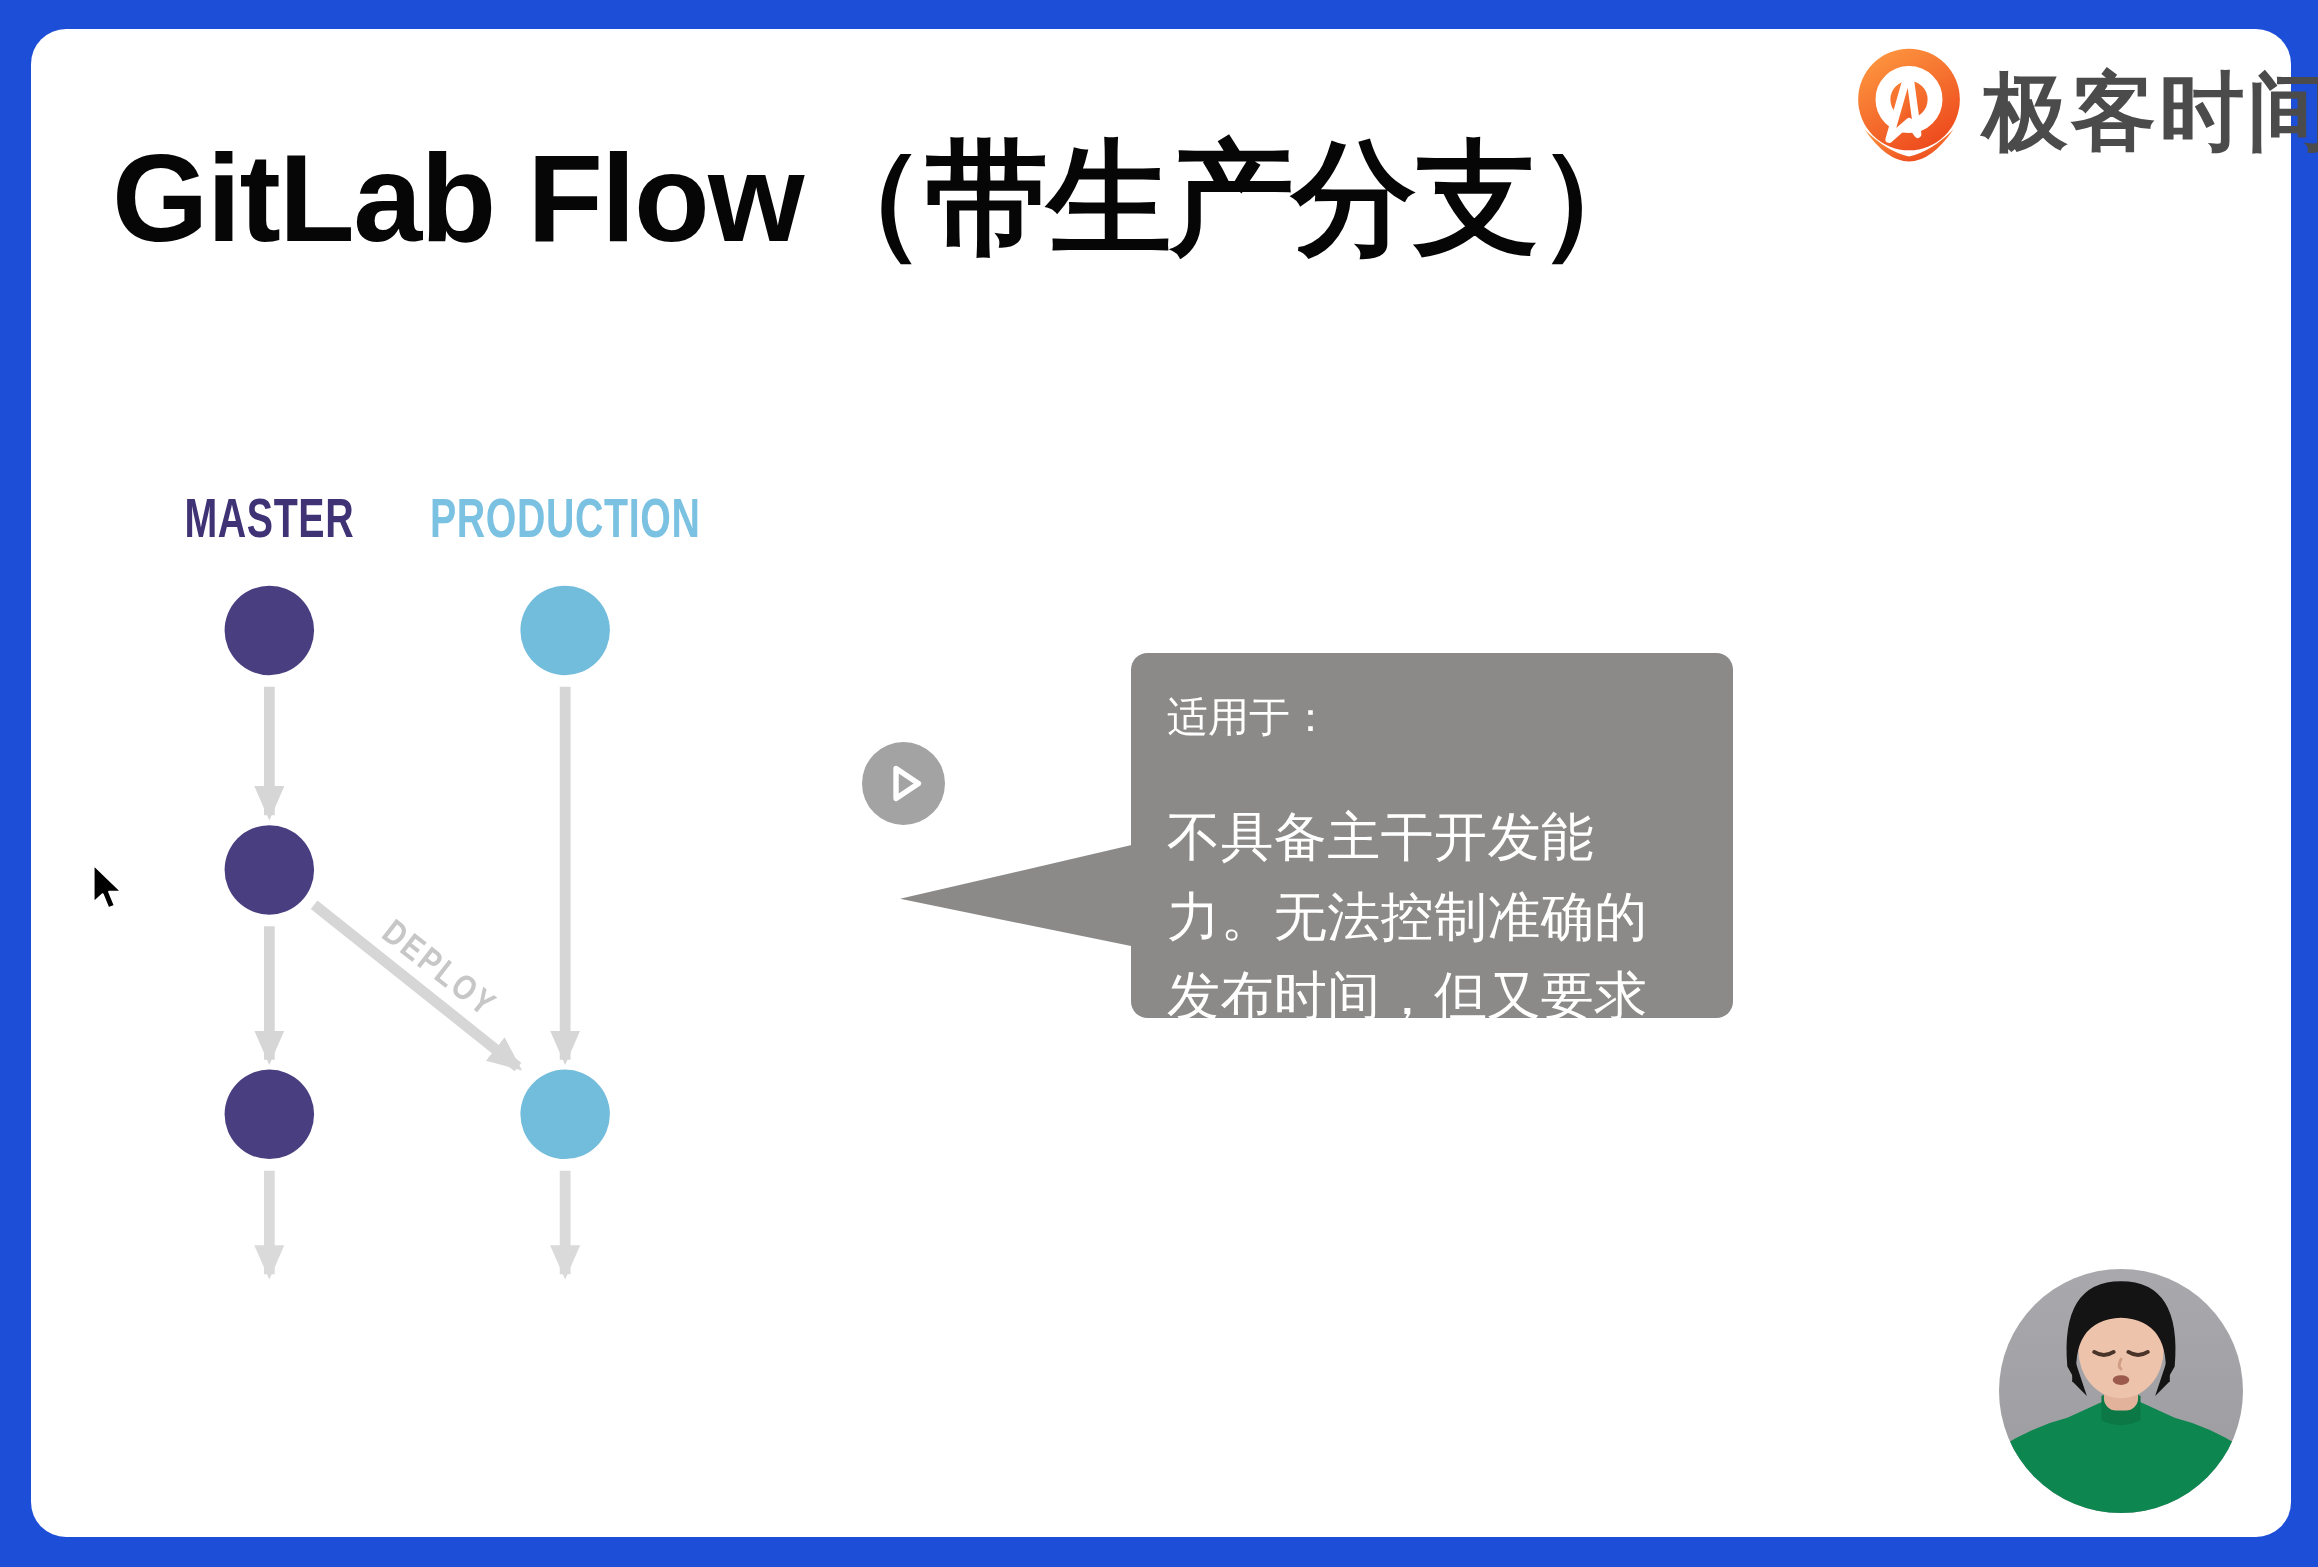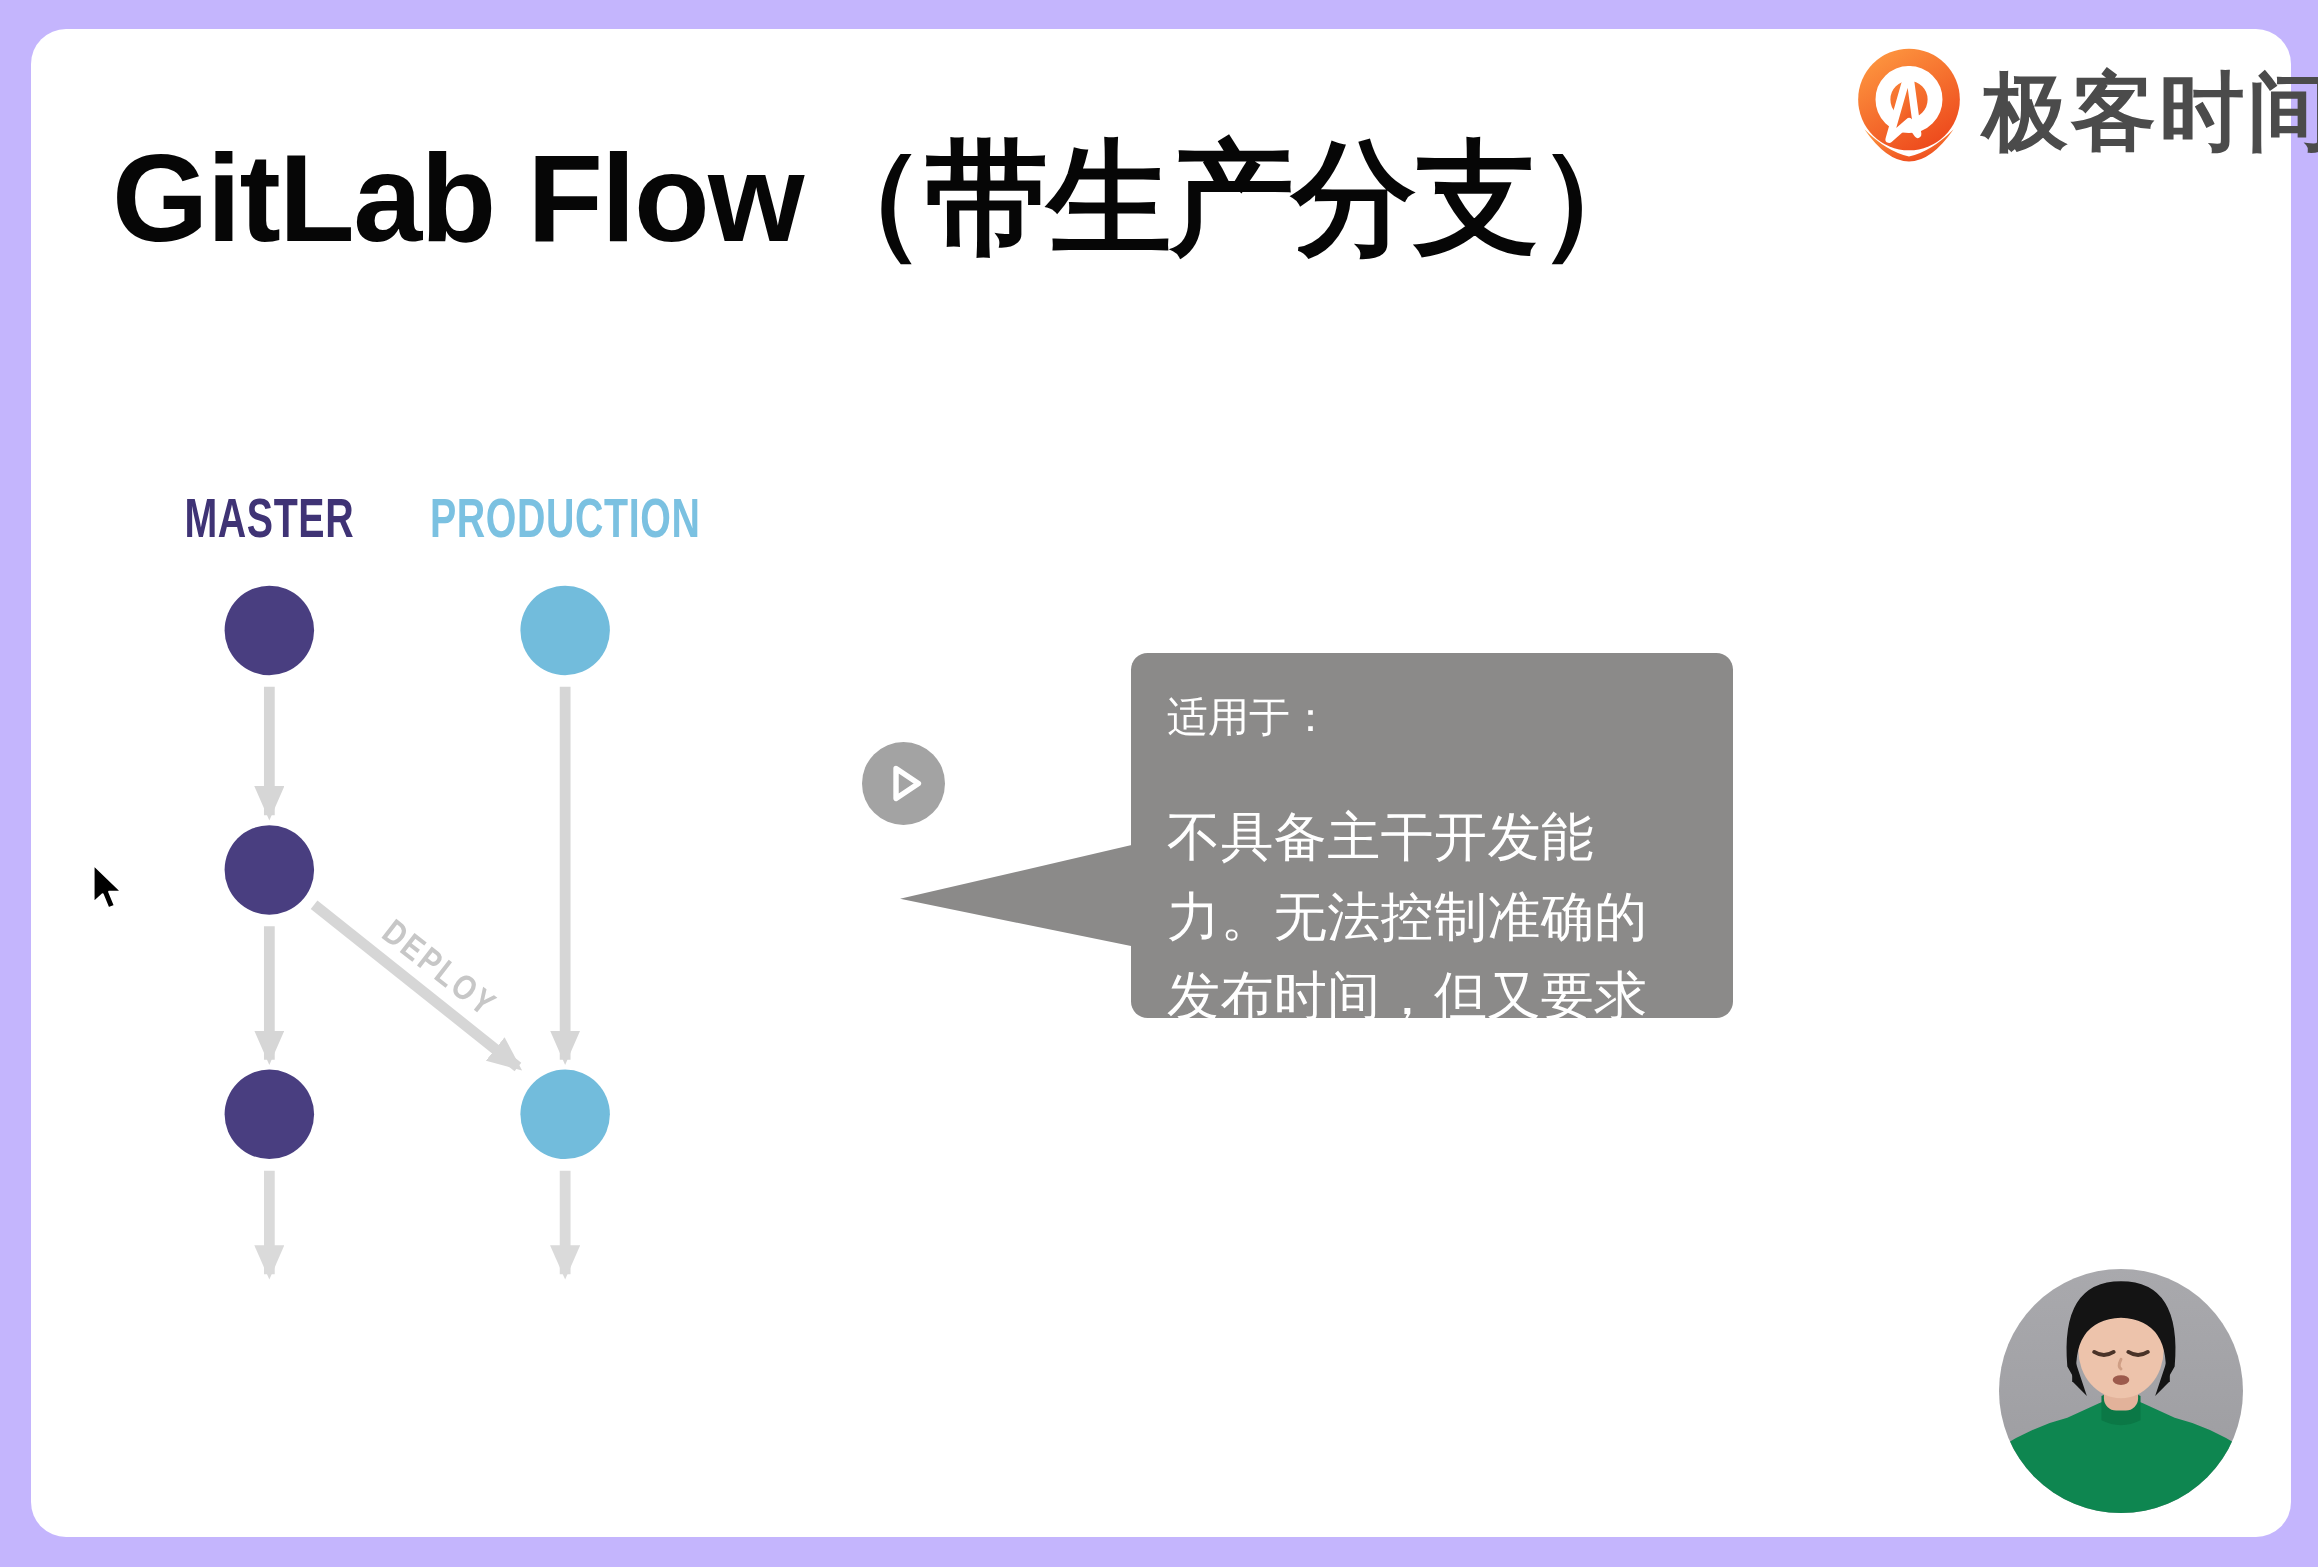--- a/index.html
+++ b/index.html
@@ -8,21 +8,21 @@
     width: 2319px;
     height: 1567px;
     background: #000000;
     overflow: hidden;
     font-family: "Liberation Sans", sans-serif;
   }
   .stage {
     position: relative;
     width: 2319px;
     height: 1567px;
-    background: #c4b5fd;
+    background: #1d4ed8;
   }
   .slide {
     position: absolute;
     left: 31px;
     top: 29px;
     width: 2260px;
     height: 1508px;
     background: #ffffff;
     border-radius: 35px;
   }

